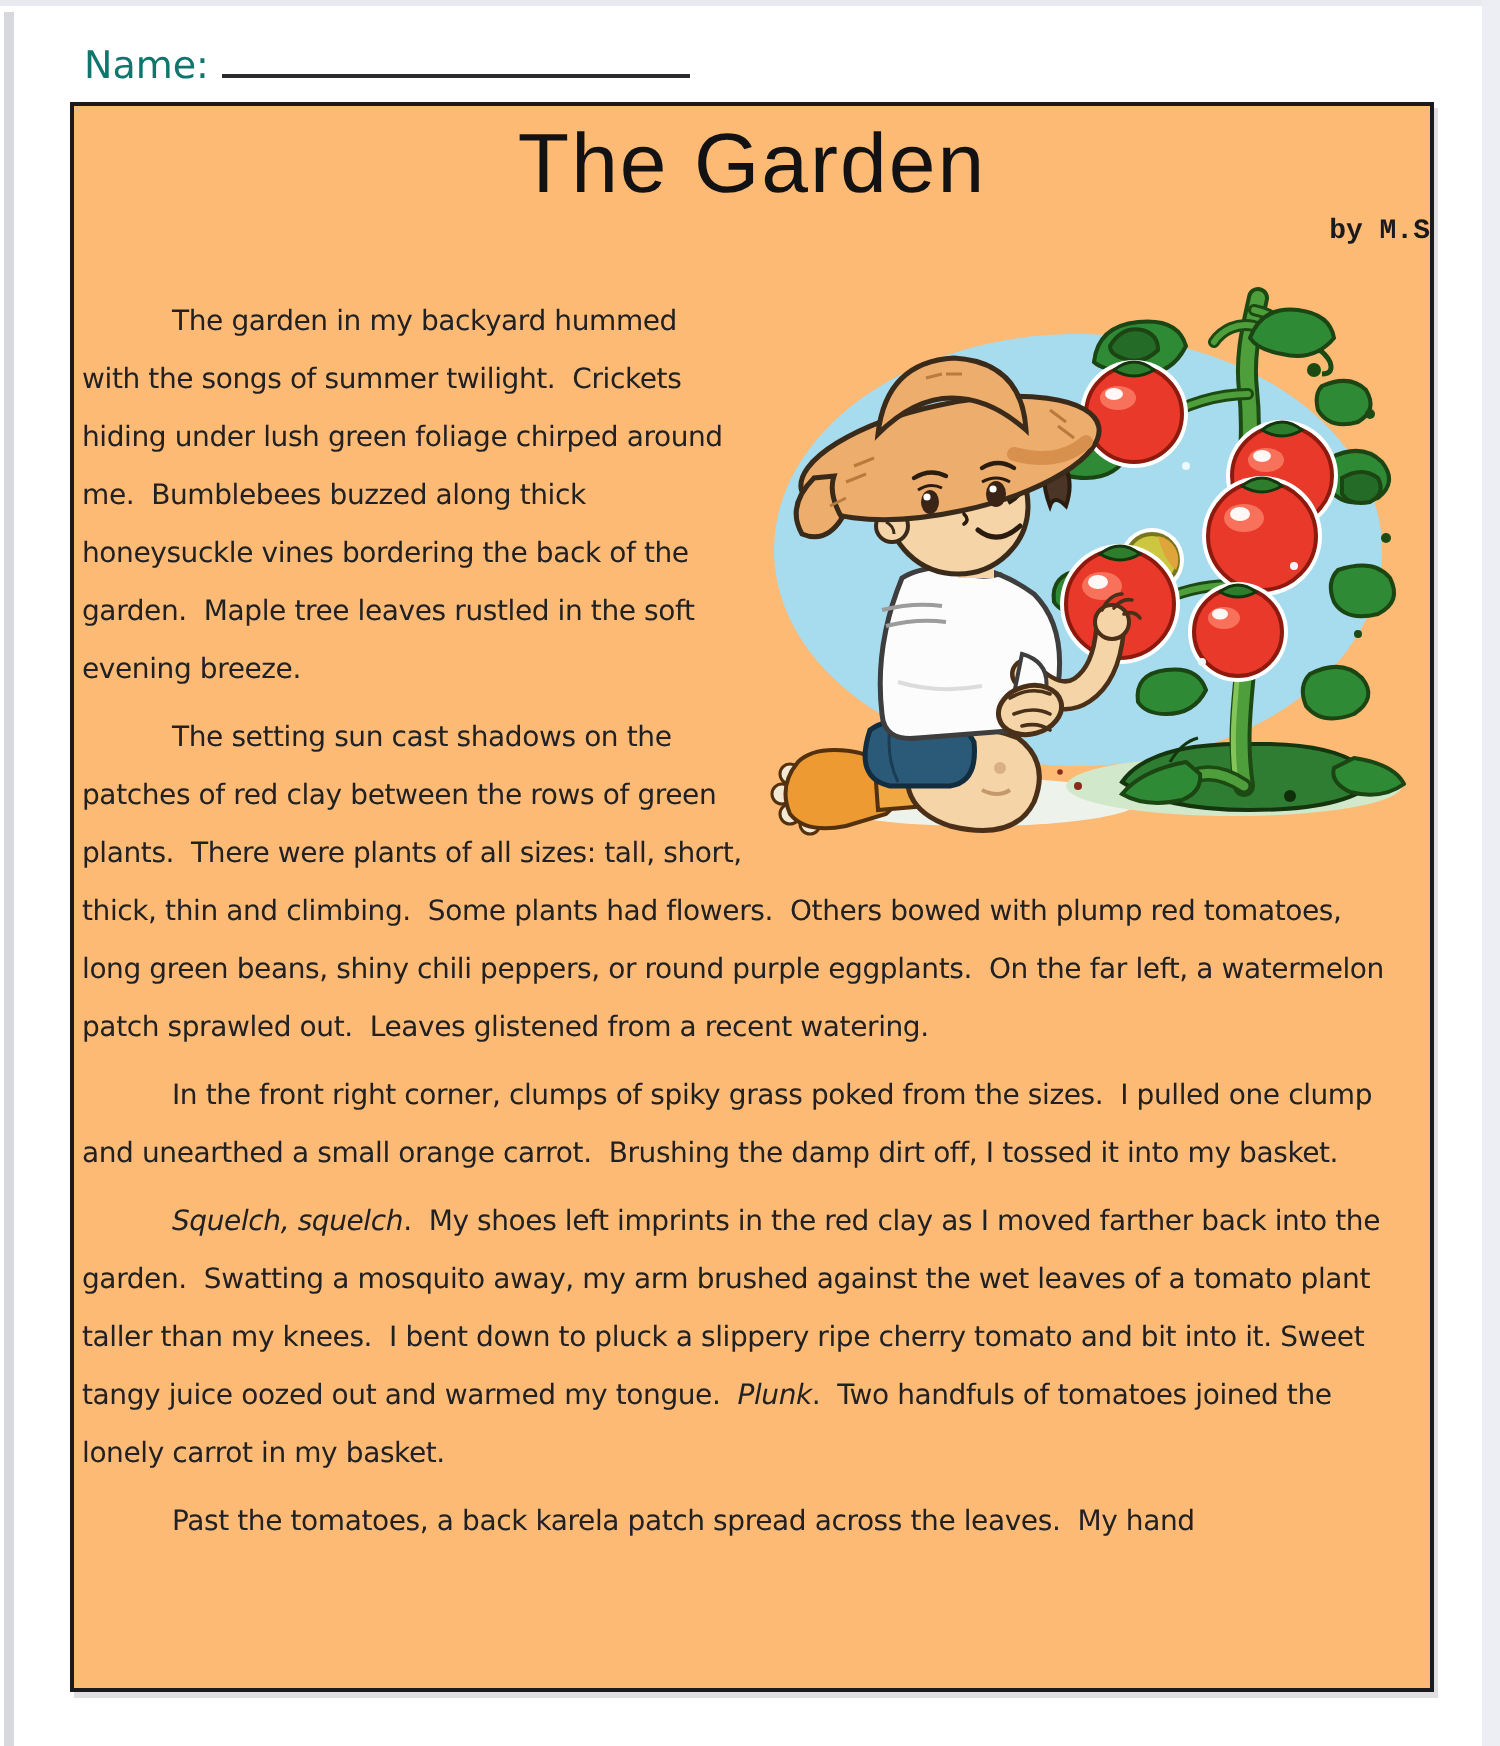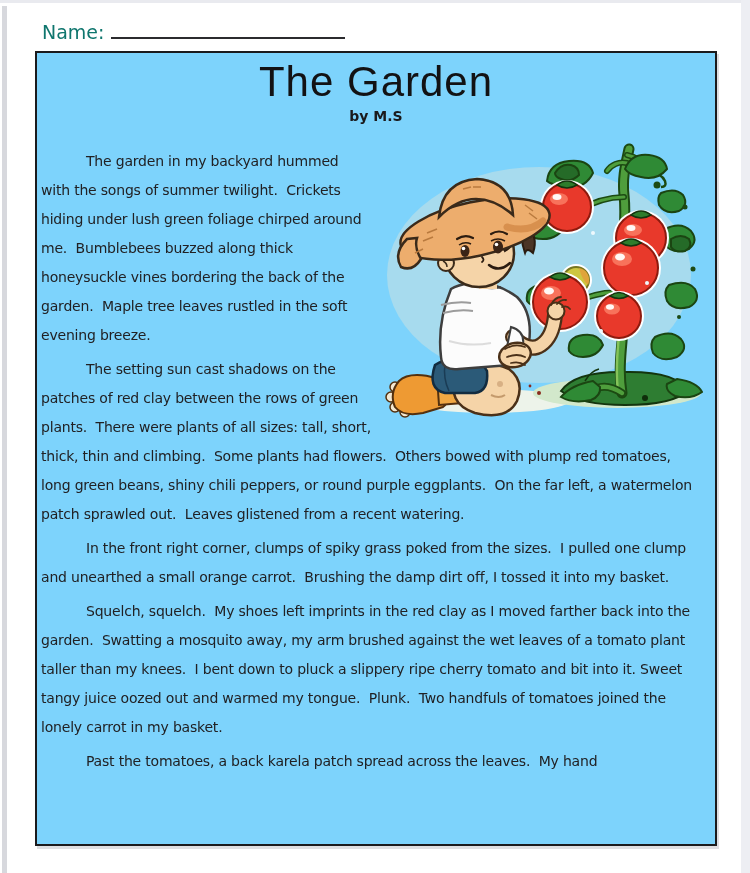--- a/index.html
+++ b/index.html
@@ -11,41 +11,41 @@
   .edge-top{left:0;top:0;width:750px;height:3px;background:#e9eaef;}
   .edge-left{left:2px;top:6px;width:5px;height:867px;background:#d7d8dd;}
   .edge-right{right:0;top:0;width:9px;height:873px;background:#edeef3;}
 
   .name-row{position:absolute;left:42px;top:20px;font-size:19px;color:#0f766e;}
   .name-line{display:inline-block;width:234px;height:17px;margin-left:7px;
     border-bottom:2px solid #2b2b2e;vertical-align:baseline;}
 
   .story-box{
     position:absolute;left:35px;top:51px;width:678px;height:791px;
-    border:2px solid #1b1b1d;background:#7dd3fc;
+    border:2px solid #1b1b1d;background:#fdba74;
     box-shadow:2px 3px 0 rgba(110,110,125,.22);
     overflow:hidden;
   }
   .title{
     margin:6px 0 0;text-align:center;
     font-family:"Liberation Sans",sans-serif;font-weight:400;
     font-size:42px;letter-spacing:1px;color:#121214;line-height:1.1;
   }
-  .byline{text-align:center;font-weight:700;font-size:14px;margin:3px 0 0;color:#1a1a1c;}
+  .byline{text-align:right;font-weight:700;font-size:14px;margin:3px 0 0;color:#1a1a1c;font-family:Liberation Mono, monospace;}
 
   .content{
     margin:23px 12px 0 4px;
     font-size:14px;line-height:28.9px;letter-spacing:-0.2px;color:#212124;
   }
   .illustration{
     float:right;width:324px;height:284px;margin:-6px 0 6px 8px;
   }
   .illustration svg{display:block;width:324px;height:284px;}
   .paragraphs p{margin:0 0 5.5px;text-indent:45px;white-space:pre-wrap;}
-  .seg-italic{}
+  .seg-italic{font-style:italic;}
   .seg-bold{font-weight:400;}
 </style>
 </head>
 <body>
 
 <div class="edge edge-top"></div>
 <div class="edge edge-left"></div>
 <div class="edge edge-right"></div>
 
 <div class="name-row">

